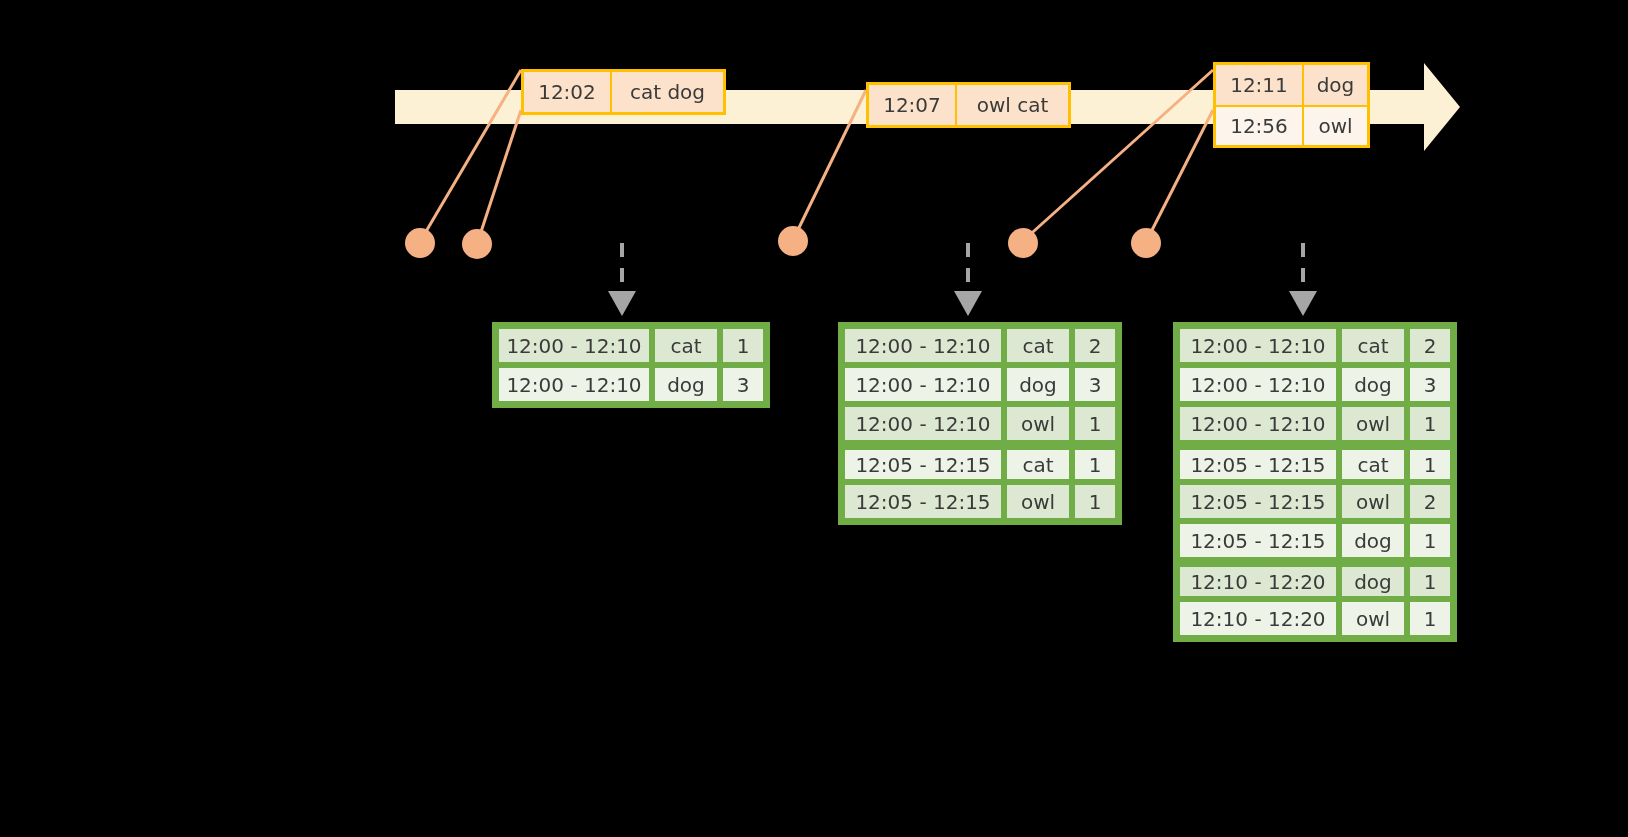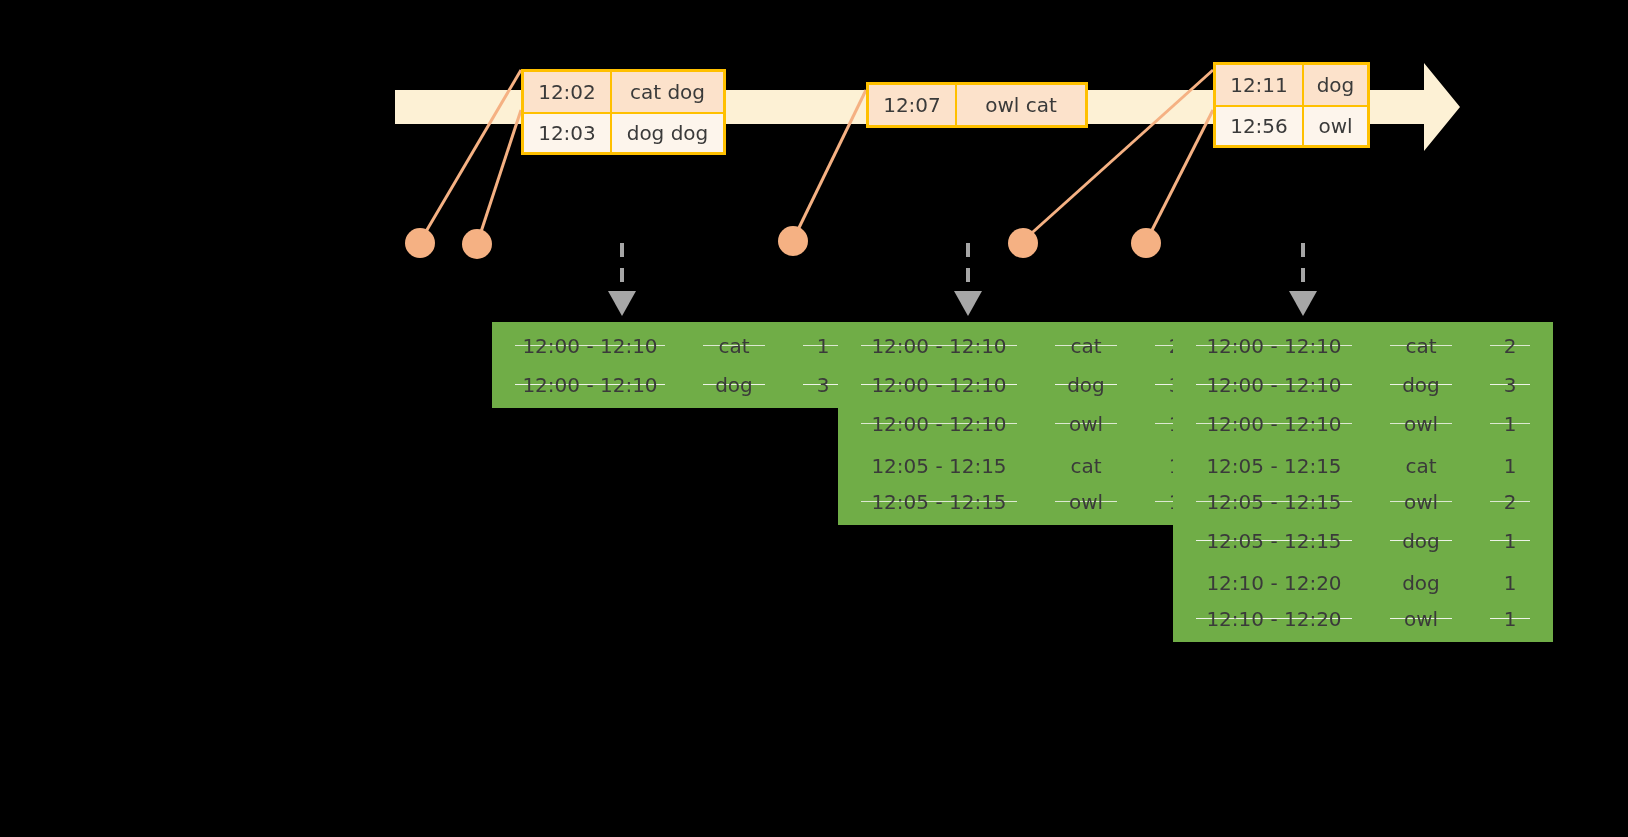--- a/index.html
+++ b/index.html
@@ -70,21 +70,21 @@
     box-sizing: border-box;
     background: #70AD47;
   }
   .res-cell {
     display: flex;
     align-items: center;
     justify-content: center;
     font-size: 20px;
     color: #3a3a3a;
     background: #EDF3E7;
-    margin: 19px;
+    margin: 3px;
     box-sizing: border-box;
     white-space: nowrap;
   }
   .res-row.shaded .res-cell { background: #DCE8D1; }
   .res-row.groupsep { border-top: 4px solid #70AD47; }
   .c-window { width: 150px; }
   .c-word   { width: 62px; }
   .c-count  { width: 40px; }
 
   .tbl-mid .c-window { width: 156px; }
@@ -130,27 +130,23 @@
       <path d="M 954 291 L 982 291 L 968 316 Z"></path>
       <path d="M 1289 291 L 1317 291 L 1303 316 Z"></path>
     </g>
   </svg>
 
   <div class="event-box" id="event-box-0" style="left:521px; top:62px; width:205px;margin-top:7px;">
     <div class="event-row shaded">
       <div class="ev-cell ev-time">12:02</div>
       <div class="ev-cell ev-words">cat dog</div>
     </div>
-    <div class="event-row">
-      <div class="ev-cell ev-time">12:03</div>
-      <div class="ev-cell ev-words">dog dog</div>
-    </div>
   </div>
 
-  <div class="event-box" id="event-box-1" style="left:866px; top:82px; width:222px;">
+  <div class="event-box" id="event-box-1" style="left:866px; top:82px; width:205px;">
     <div class="event-row shaded">
       <div class="ev-cell ev-time">12:07</div>
       <div class="ev-cell ev-words">owl cat</div>
     </div>
   </div>
 
   <div class="event-box" id="event-box-2" style="left:1213px; top:62px; width:157px;">
     <div class="event-row shaded">
       <div class="ev-cell ev-time">12:11</div>
       <div class="ev-cell ev-words">dog</div>

